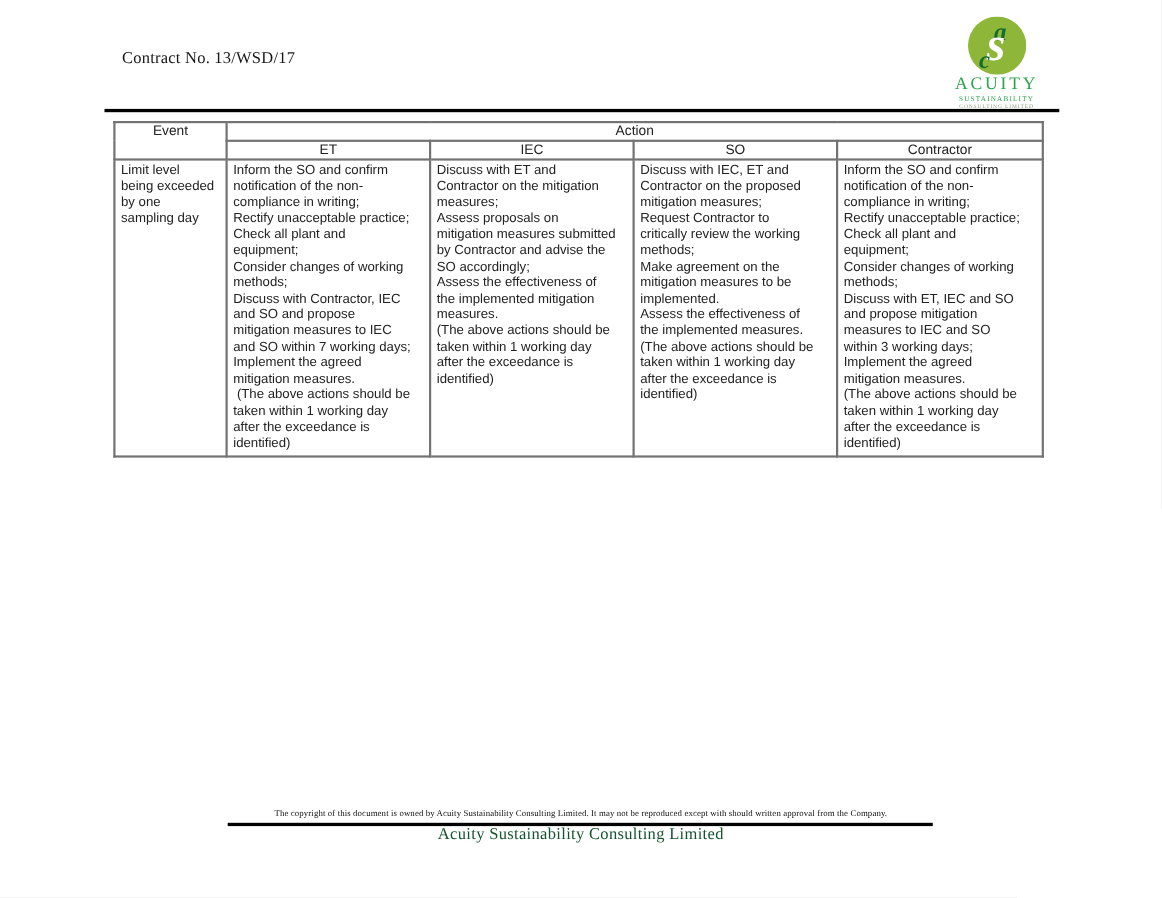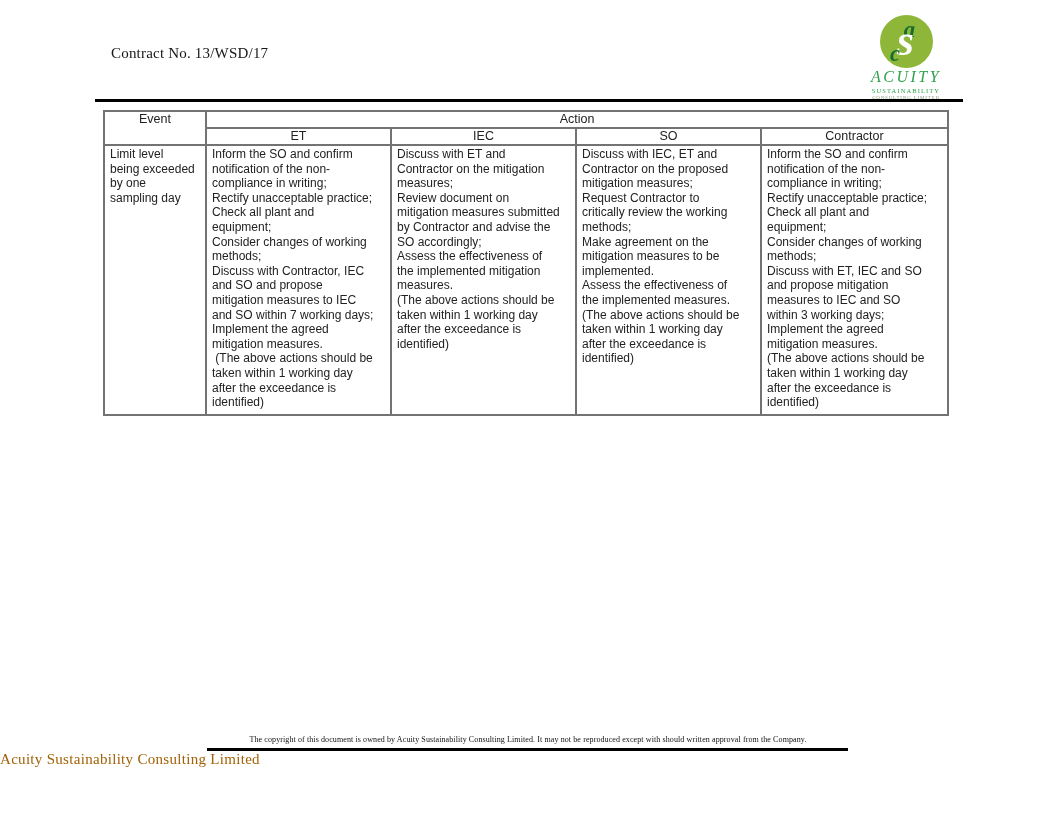--- a/index.html
+++ b/index.html
@@ -10,21 +10,21 @@
   
   .doc-header{
     position:absolute;left:111px;top:44px;
     font-family:"Liberation Serif",serif;font-size:15px;line-height:19px;
     color:#161616;letter-spacing:.2px;
   }
   
   .logo{position:absolute;left:866px;top:15px;width:80px;text-align:center;}
   .logo-name{
     font-family:"Liberation Serif",serif;font-size:16px;letter-spacing:2.5px;
-    color:#2ea44c;margin-top:0px;font-style:italic;
+    color:#2ea44c;margin-top:0px;
   }
   .logo-sub1{
     font-family:"Liberation Serif",serif;font-size:6.5px;letter-spacing:1.1px;
     color:#2ea44c;margin-top:1px;
   }
   .logo-sub2{
     font-family:"Liberation Serif",serif;font-size:5px;letter-spacing:.8px;
     color:#8a9c7c;margin-top:1px;
   }
   
@@ -42,22 +42,22 @@
   .action-table{border:2px solid #1a1a1a;}
   .action-table th{height:15px;text-align:center;font-size:12.5px;padding:0 2px;}
   .action-table td{padding:1px 4px 4px 5px;line-height:14.6px;}
   .cell-line{white-space:pre-wrap;}
   
   .copyright{
     position:absolute;left:0;top:735px;width:100%;text-align:center;
     font-family:"Liberation Serif",serif;font-size:8px;color:#111;letter-spacing:.1px;
   }
   .company-name{
-    position:absolute;left:0;top:751px;width:100%;text-align:left;
-    font-family:"Liberation Serif",serif;font-size:15px;color:#a16207;letter-spacing:.3px;
+    position:absolute;left:0;top:751px;width:100%;text-align:center;
+    font-family:"Liberation Serif",serif;font-size:15px;color:#14532d;letter-spacing:.3px;
   }
 </style>
 </head>
 <body>
 
 <div class="page">
 
   <div class="doc-header">
     <div>Contract No. 13/WSD/17</div>
   </div>
@@ -119,21 +119,21 @@
             <div class="cell-line">mitigation measures.</div>
             <div class="cell-line"> (The above actions should be</div>
             <div class="cell-line">taken within 1 working day</div>
             <div class="cell-line">after the exceedance is</div>
             <div class="cell-line">identified)</div>
           </td>
         <td>
             <div class="cell-line">Discuss with ET and</div>
             <div class="cell-line">Contractor on the mitigation</div>
             <div class="cell-line">measures;</div>
-            <div class="cell-line">Review document on</div>
+            <div class="cell-line">Assess proposals on</div>
             <div class="cell-line">mitigation measures submitted</div>
             <div class="cell-line">by Contractor and advise the</div>
             <div class="cell-line">SO accordingly;</div>
             <div class="cell-line">Assess the effectiveness of</div>
             <div class="cell-line">the implemented mitigation</div>
             <div class="cell-line">measures.</div>
             <div class="cell-line">(The above actions should be</div>
             <div class="cell-line">taken within 1 working day</div>
             <div class="cell-line">after the exceedance is</div>
             <div class="cell-line">identified)</div>

